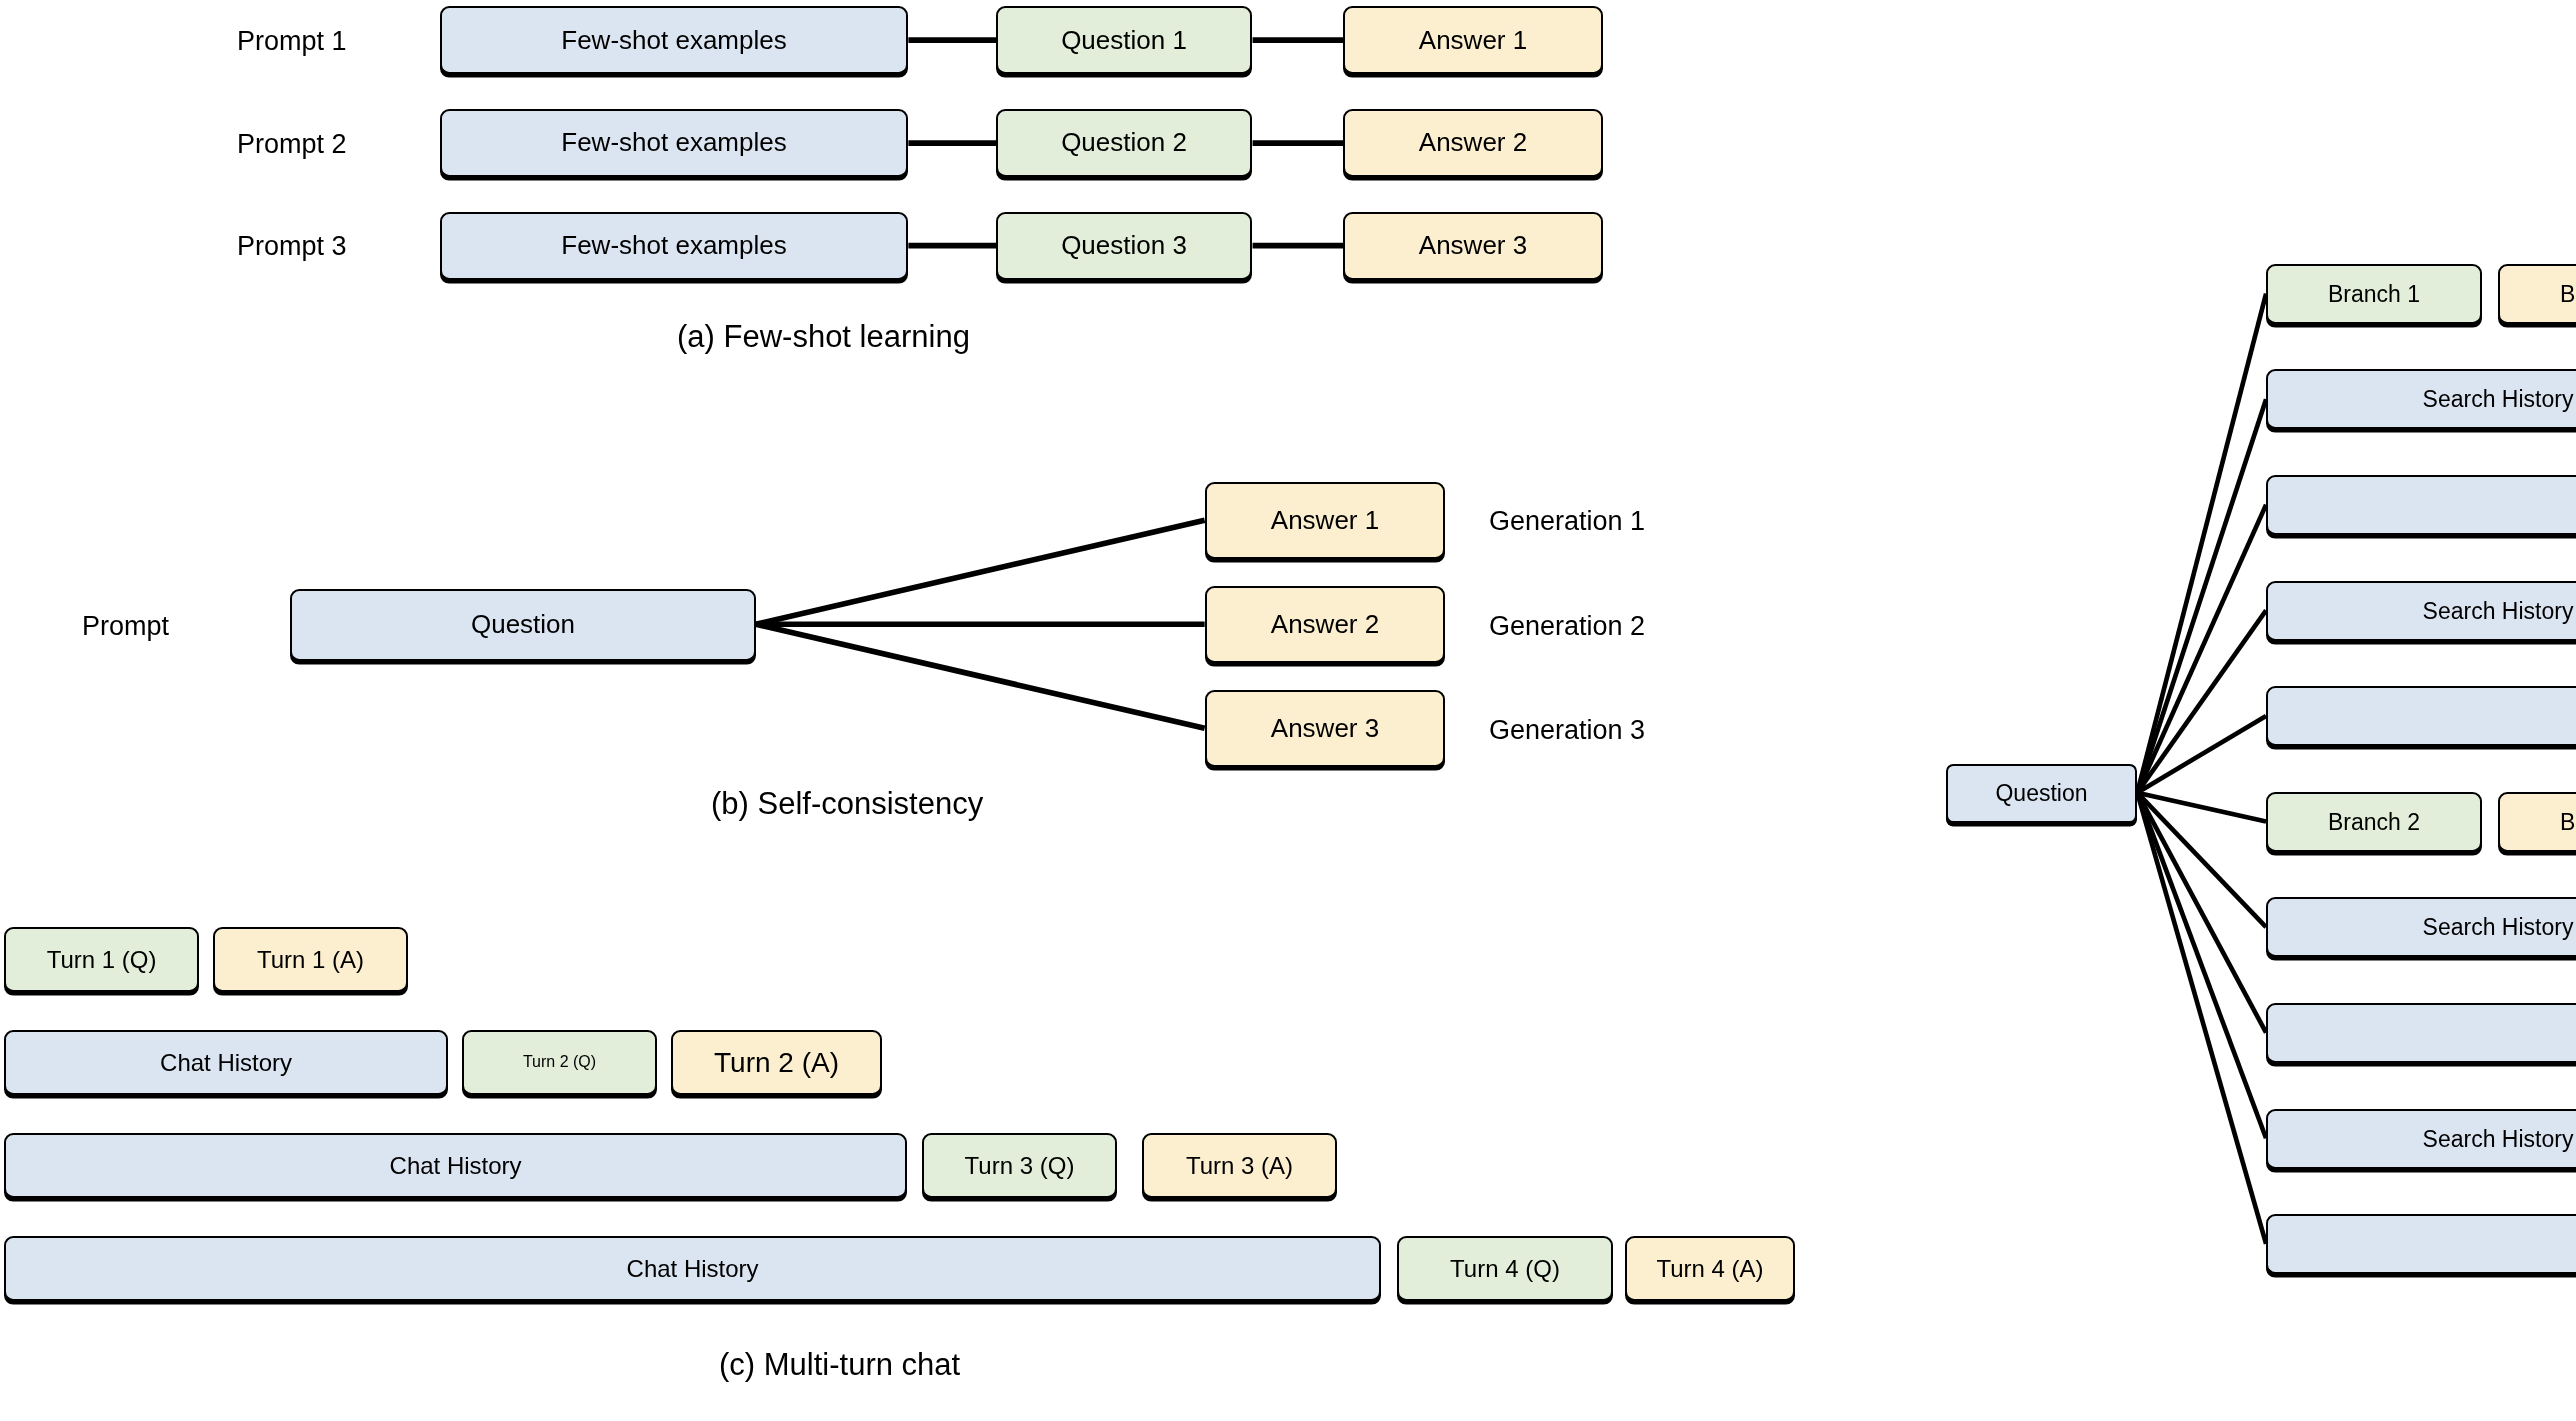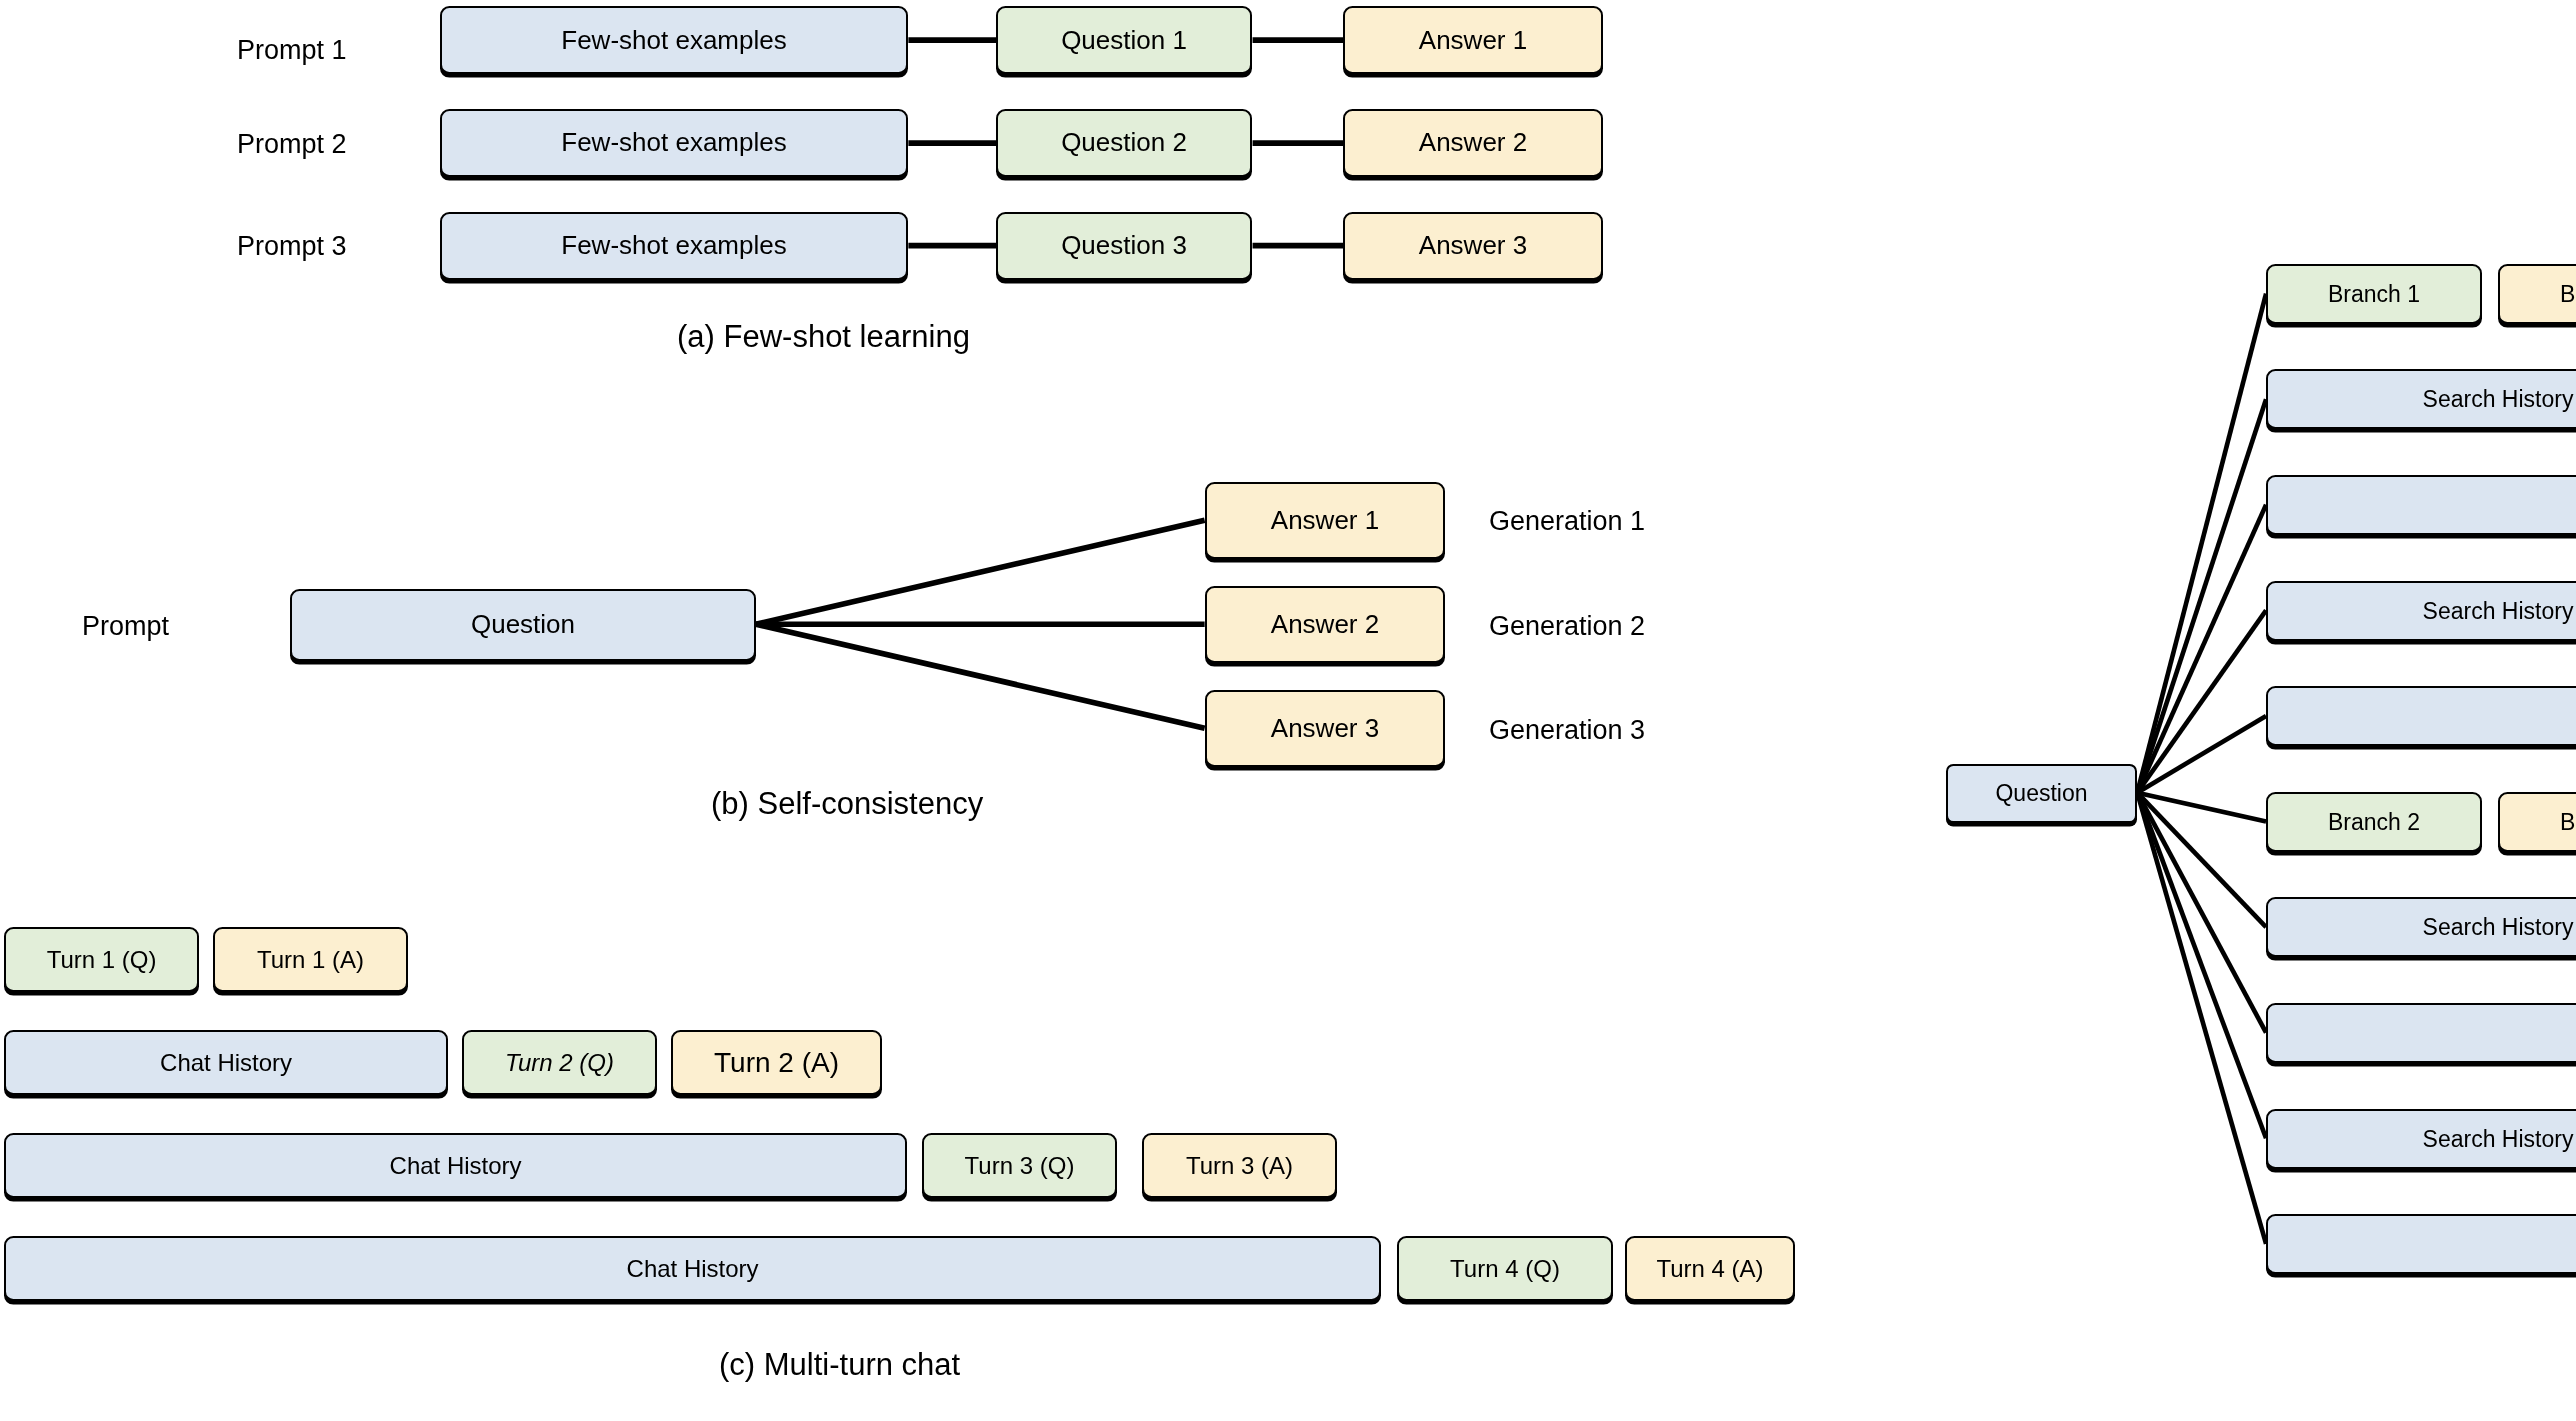--- a/index.html
+++ b/index.html
@@ -49,21 +49,21 @@
       <line x1="4148" y1="1539" x2="4398" y2="1595"></line>
       <line x1="4148" y1="1539" x2="4398" y2="1800"></line>
       <line x1="4148" y1="1539" x2="4398" y2="2005"></line>
       <line x1="4148" y1="1539" x2="4398" y2="2210"></line>
       <line x1="4148" y1="1539" x2="4398" y2="2415"></line>
     </g>
   </svg>
 
   <div>
 
-    <span class="plain sidelabel" style="left:237px;top:26px;margin-top:9px;">Prompt 1</span>
+    <span class="plain sidelabel" style="left:237px;top:26px;">Prompt 1</span>
     <div class="node fill-blue" style="left:440px;top:6.2px;width:468px;height:68px;font-size:26px;">
       <span class="nodetext">Few-shot examples</span>
     </div>
     <div class="node fill-green" style="left:996px;top:6.2px;width:256px;height:68px;font-size:26px;">
       <span class="nodetext">Question 1</span>
     </div>
     <div class="node fill-yellow" style="left:1343px;top:6.2px;width:260px;height:68px;font-size:26px;">
       <span class="nodetext">Answer 1</span>
     </div>
 
@@ -122,21 +122,21 @@
     <div class="node fill-green" style="left:4.1px;top:927px;width:195px;height:65px;font-size:24px;">
       <span class="nodetext">Turn 1 (Q)</span>
     </div>
     <div class="node fill-yellow" style="left:213px;top:927px;width:195px;height:65px;font-size:24px;">
       <span class="nodetext">Turn 1 (A)</span>
     </div>
 
     <div class="node fill-blue" style="left:4.1px;top:1030px;width:444px;height:65px;font-size:24px;">
       <span class="nodetext">Chat History</span>
     </div>
-    <div class="node fill-green" style="left:462px;top:1030px;width:195px;height:65px;font-size:24px;font-style:italic;">
+    <div class="node fill-green" style="left:462px;top:1030px;width:195px;height:65px;font-size:16px;">
       <span class="nodetext">Turn 2 (Q)</span>
     </div>
     <div class="node fill-yellow" style="left:671px;top:1030px;width:211px;height:65px;font-size:28px;">
       <span class="nodetext">Turn 2 (A)</span>
     </div>
 
     <div class="node fill-blue" style="left:4.1px;top:1133px;width:903px;height:65px;font-size:24px;">
       <span class="nodetext">Chat History</span>
     </div>
     <div class="node fill-green" style="left:922px;top:1133px;width:195px;height:65px;font-size:24px;">

